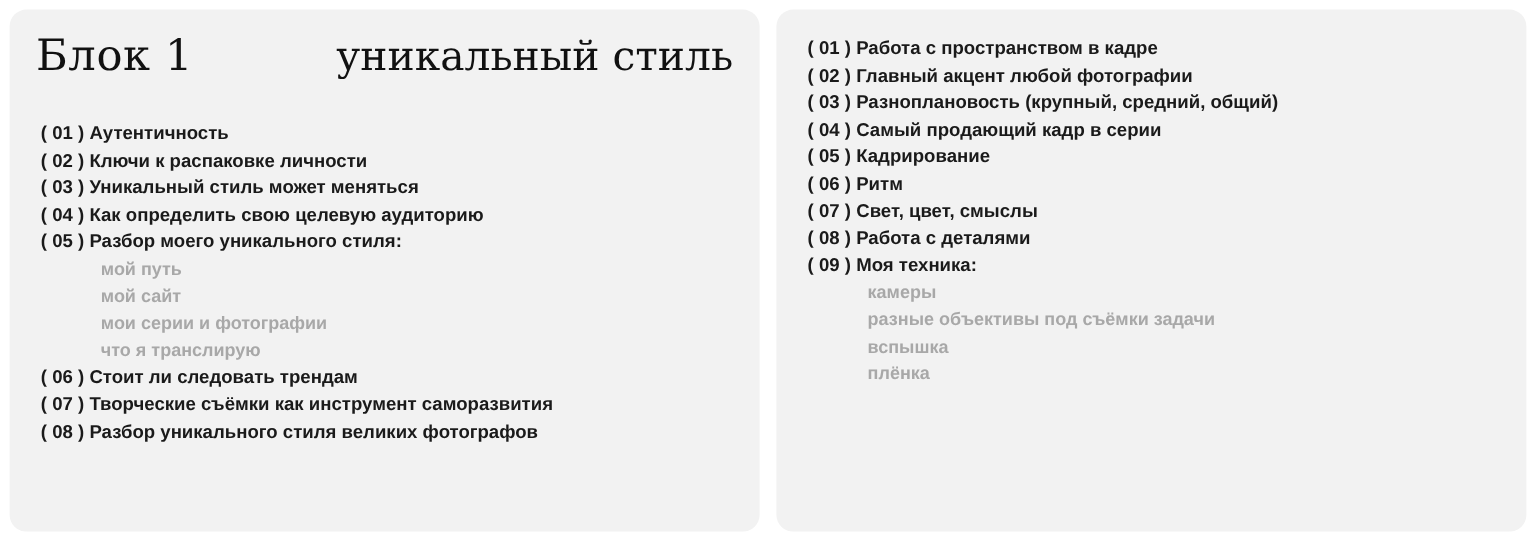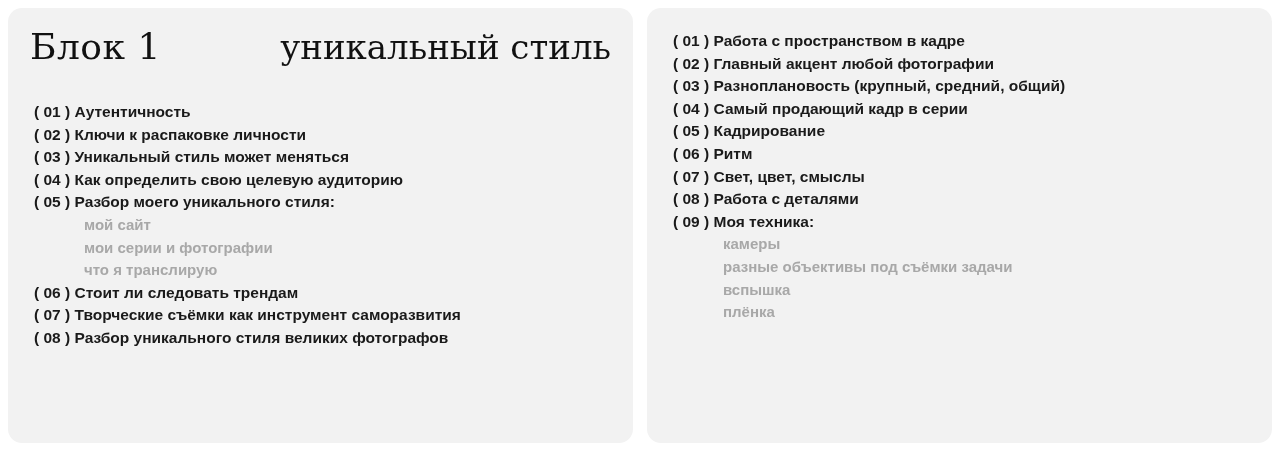--- a/index.html
+++ b/index.html
@@ -114,20 +114,21 @@
       </li>
       <li class="item">
         <span class="num">( 04 )</span>
         <span>Как определить свою целевую аудиторию</span>
       </li>
       <li class="item">
         <span class="num">( 05 )</span>
         <span>Разбор моего уникального стиля:</span>
       </li>
       <ul class="sublist">
+        <li class="subitem">мой путь</li>
         <li class="subitem">мой сайт</li>
         <li class="subitem">мои серии и фотографии</li>
         <li class="subitem">что я транслирую</li>
       </ul>
       <li class="item">
         <span class="num">( 06 )</span>
         <span>Стоит ли следовать трендам</span>
       </li>
       <li class="item">
         <span class="num">( 07 )</span>

